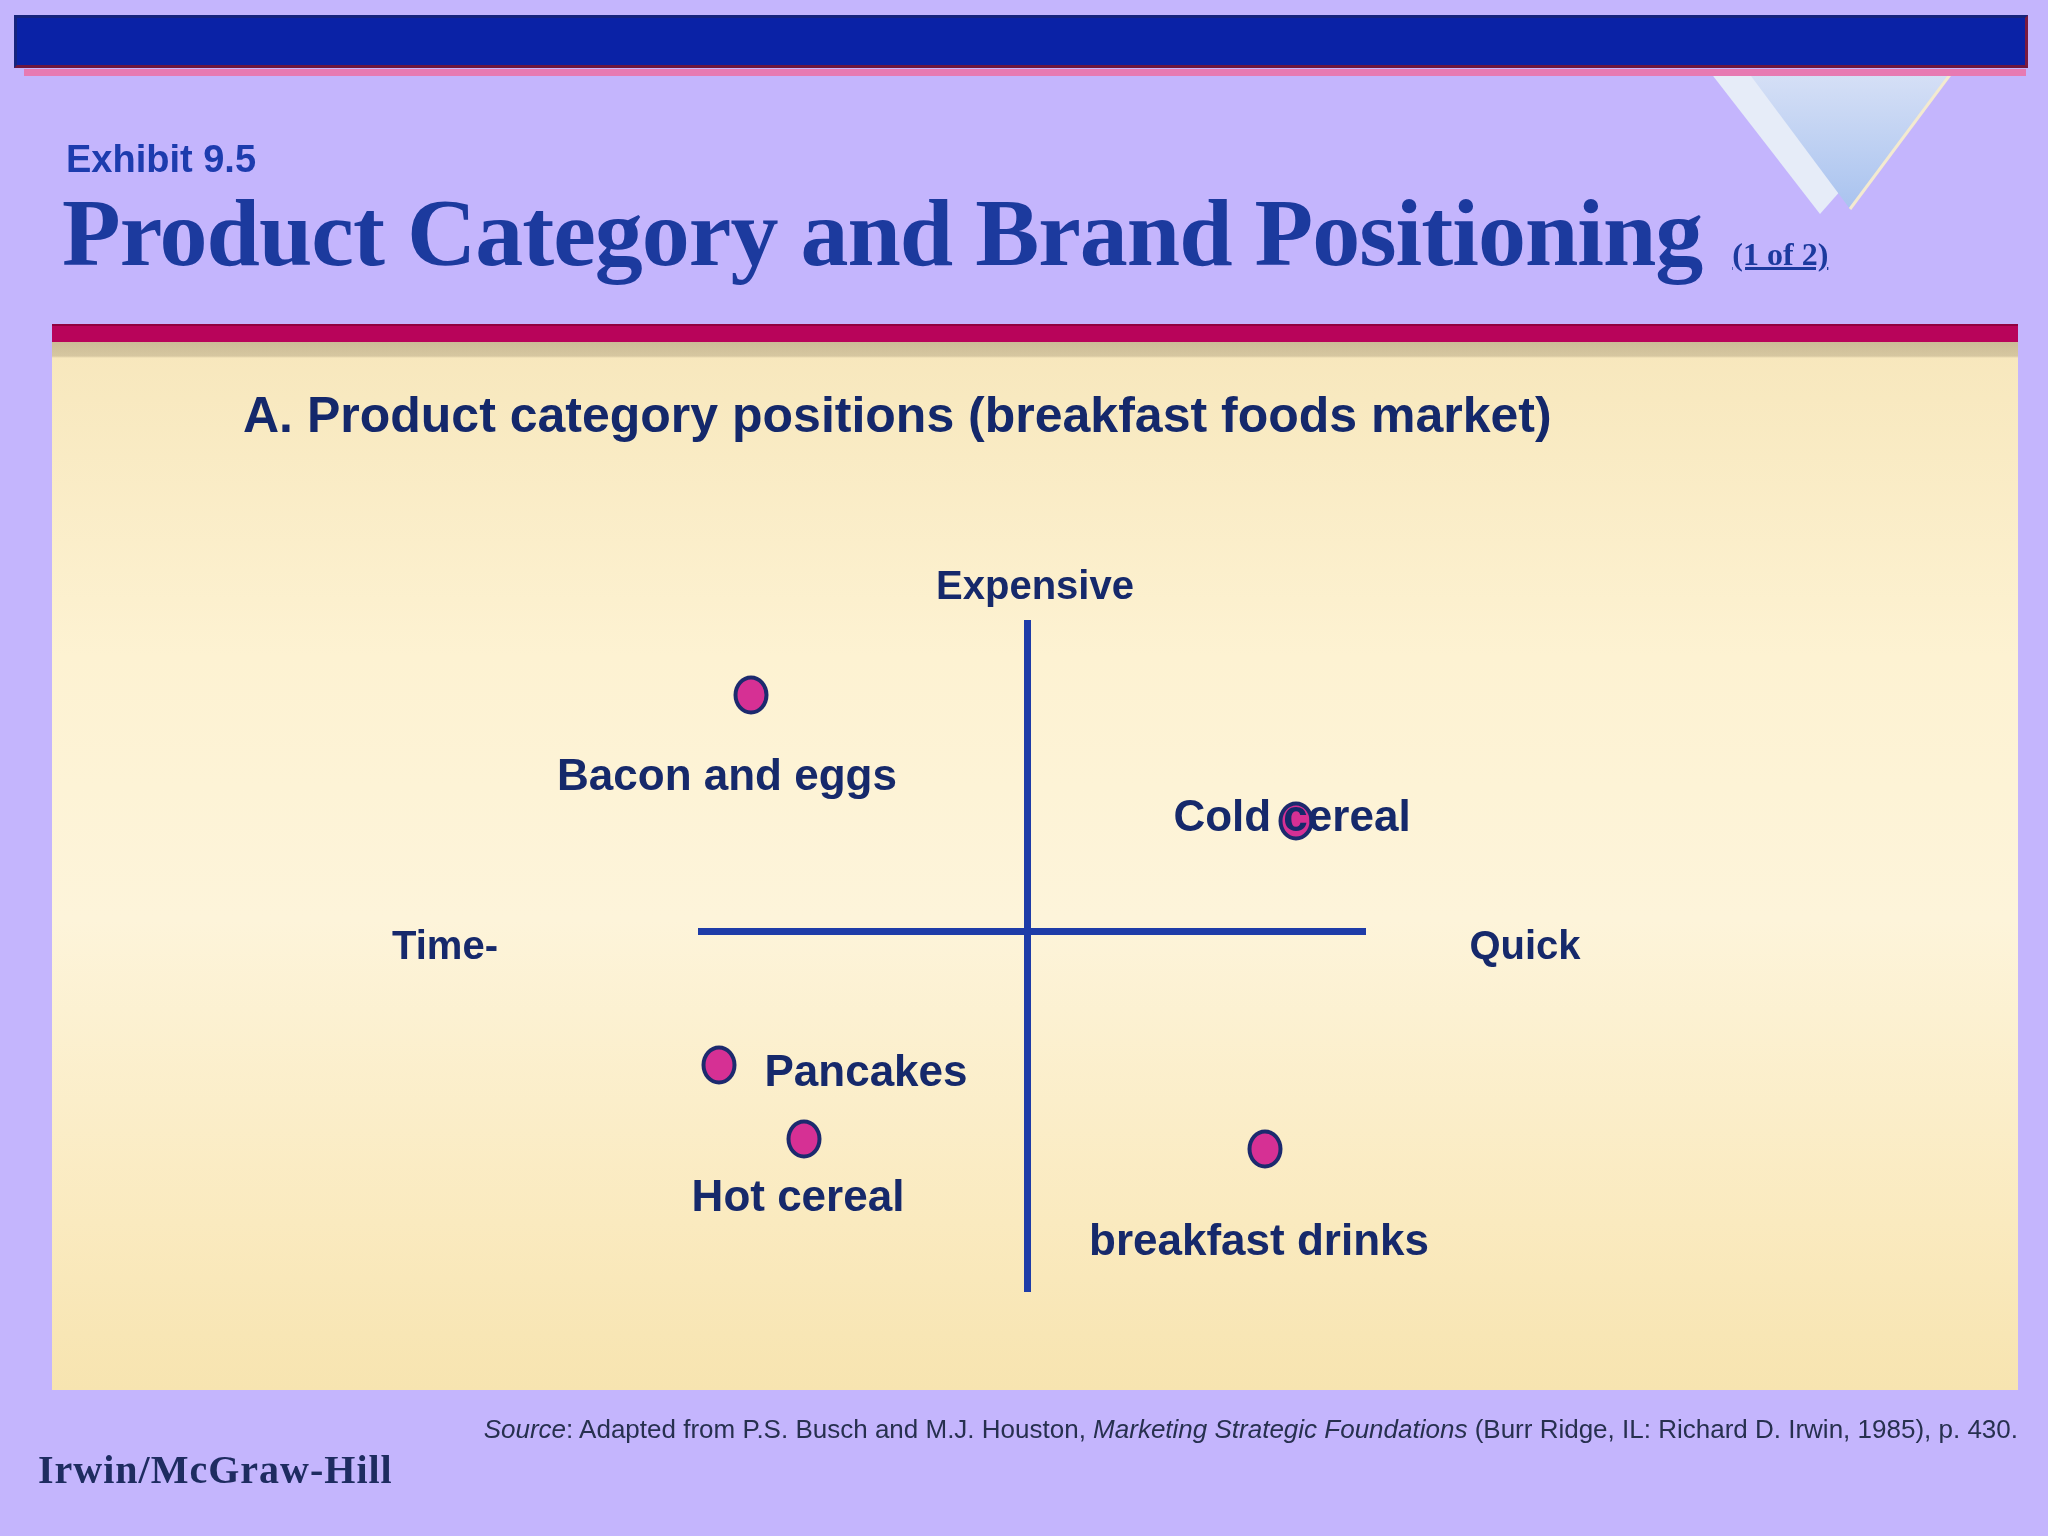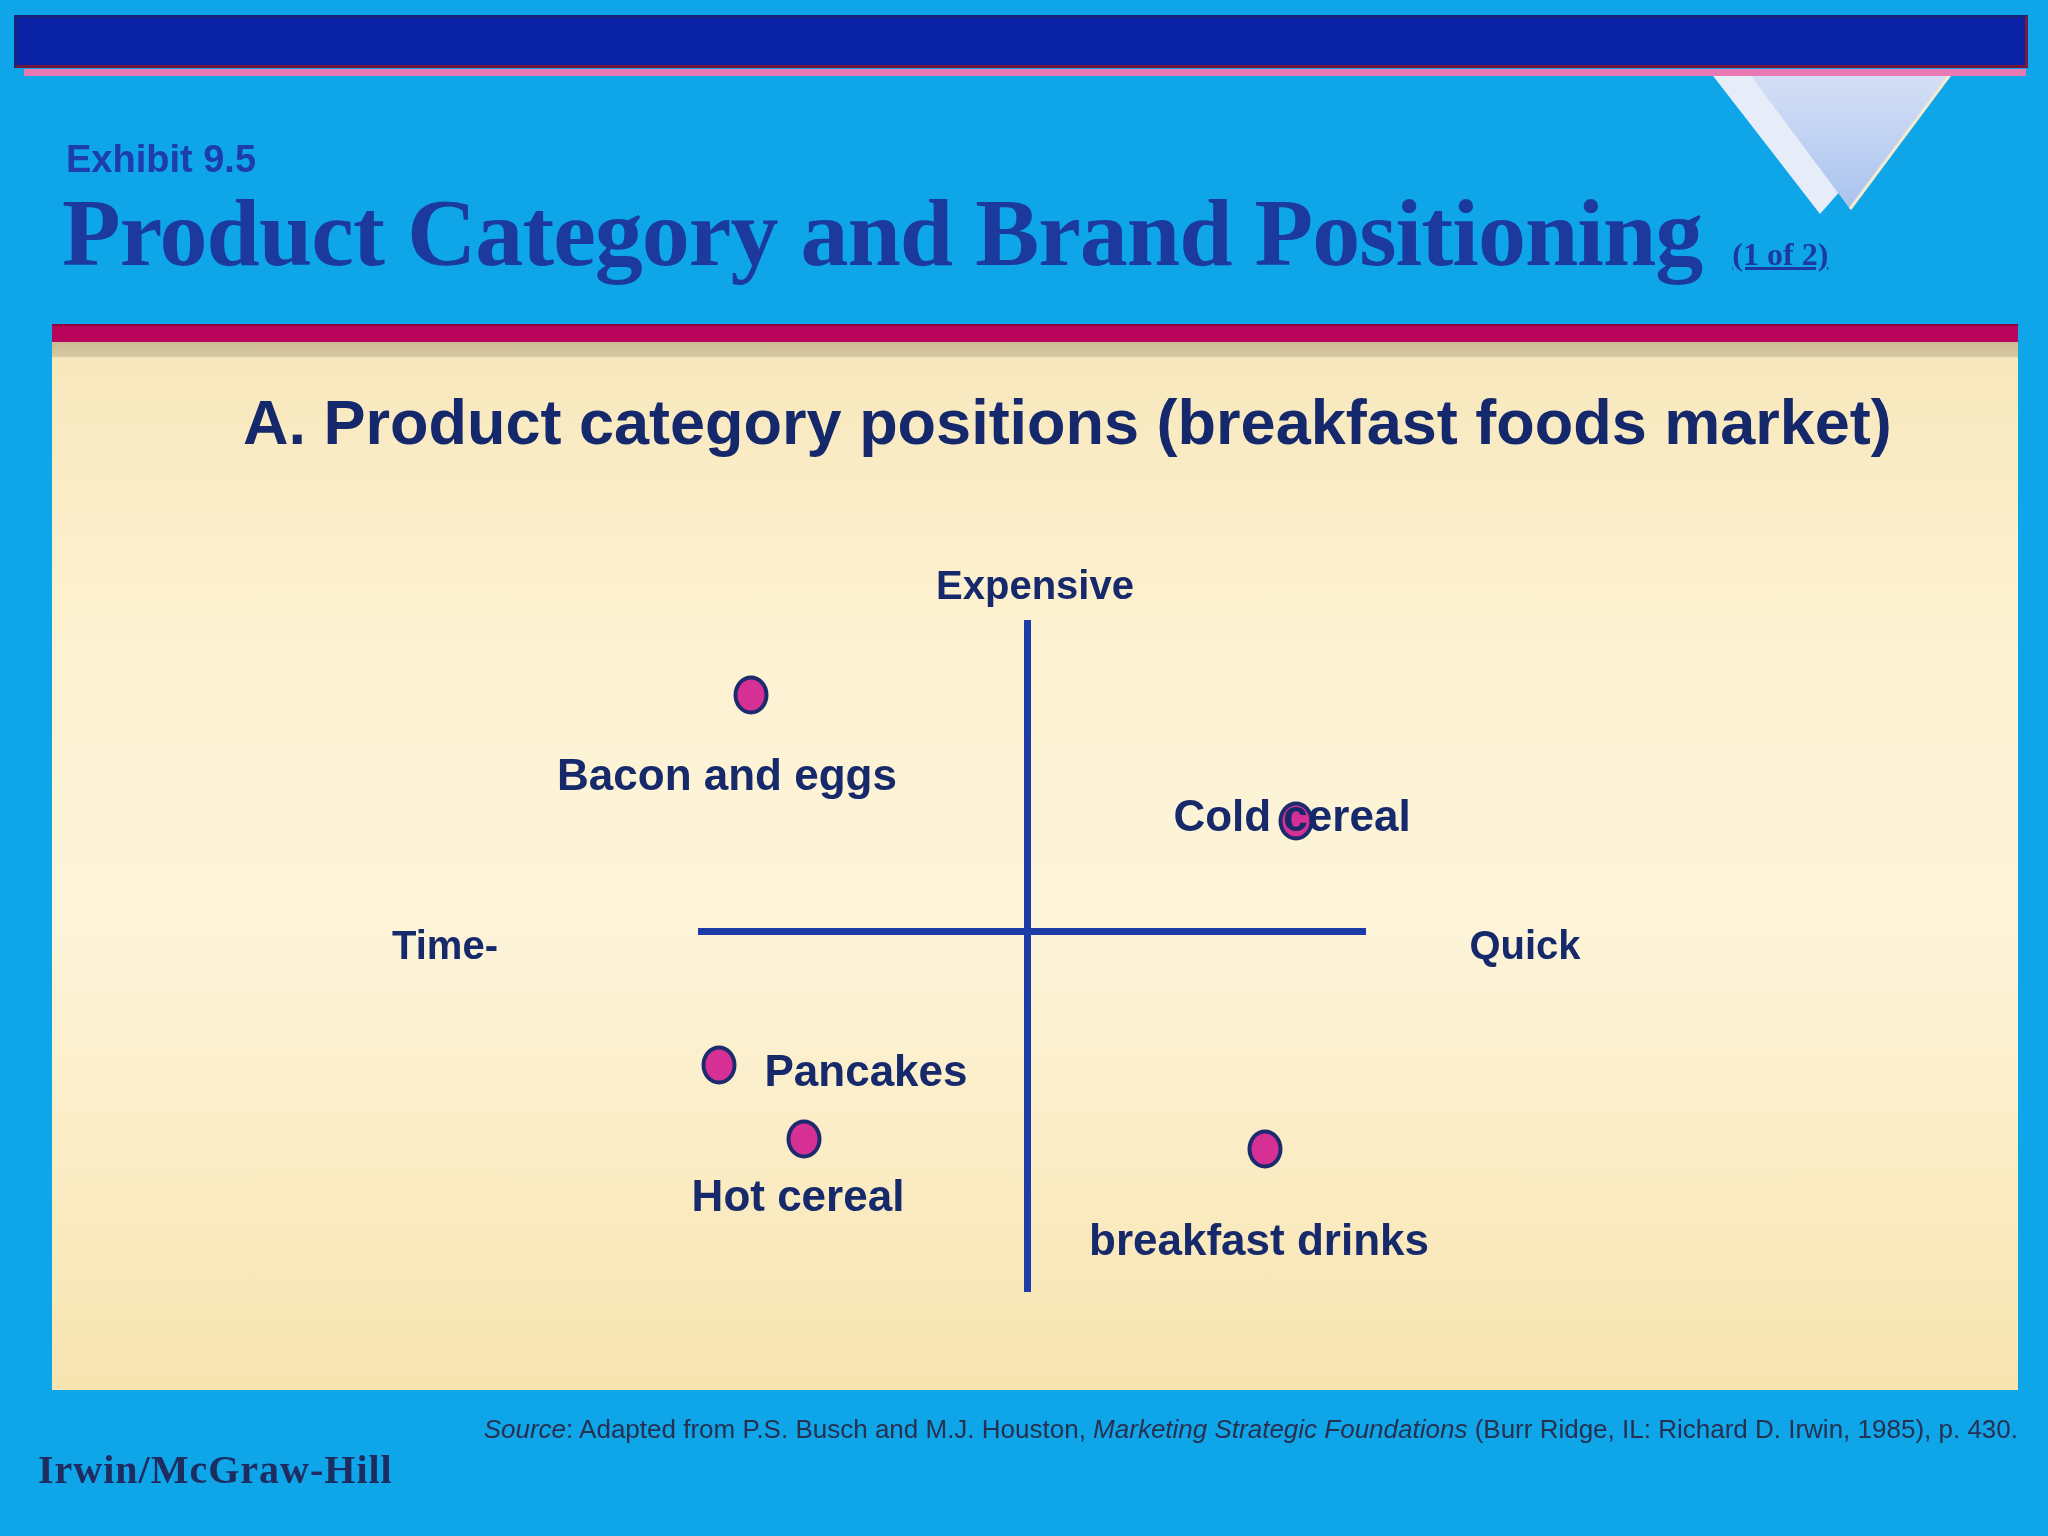--- a/index.html
+++ b/index.html
@@ -1,18 +1,18 @@
 <!DOCTYPE html>
 <html><head>
 <meta charset="utf-8">
 <style>
   html,body{margin:0;padding:0;background:#eef1f9;}
   .slide{
     position:relative;width:2048px;height:1536px;overflow:hidden;
-    background:#0ea5e9;font-family:"Liberation Sans",sans-serif;
+    background:#c4b5fd;font-family:"Liberation Sans",sans-serif;
   }
   
   .top-bar{
     position:absolute;left:14px;top:15px;width:2014px;height:53px;
     background:#0a22a6;box-sizing:border-box;
     border:3px solid;border-color:#16247c #7a1a40 #6e163e #16247c;
   }
   .pink-underline{
     position:absolute;left:24px;top:69px;width:2002px;height:7px;
     background:#e77ab2;
@@ -34,21 +34,21 @@
   }
   
   .panel{
     position:absolute;left:52px;top:342px;width:1966px;height:1048px;
     background:
       linear-gradient(180deg, rgba(138,124,94,.40) 0px, rgba(138,124,94,.30) 14px, rgba(138,124,94,0) 16px),
       linear-gradient(180deg, #f7e7bc 0%, #fdf2d2 30%, #fdf4da 55%, #faeabf 84%, #f7e4b0 100%);
   }
   .panel-heading{
     position:absolute;left:243px;top:386px;white-space:nowrap;
-    font-size:63px;font-weight:bold;color:#14286b;
+    font-size:50px;font-weight:bold;color:#14286b;
   }
   
   .axis{position:absolute;background:#1e3ca8;}
   .axis.v{left:1024px;top:620px;width:7px;height:672px;}
   .axis.h{left:698px;top:928px;width:668px;height:7px;}
   .axis-label{
     position:absolute;transform:translate(-50%,-50%);
     font-size:40px;font-weight:bold;color:#16296b;text-align:center;
     line-height:1.32;white-space:nowrap;
   }

